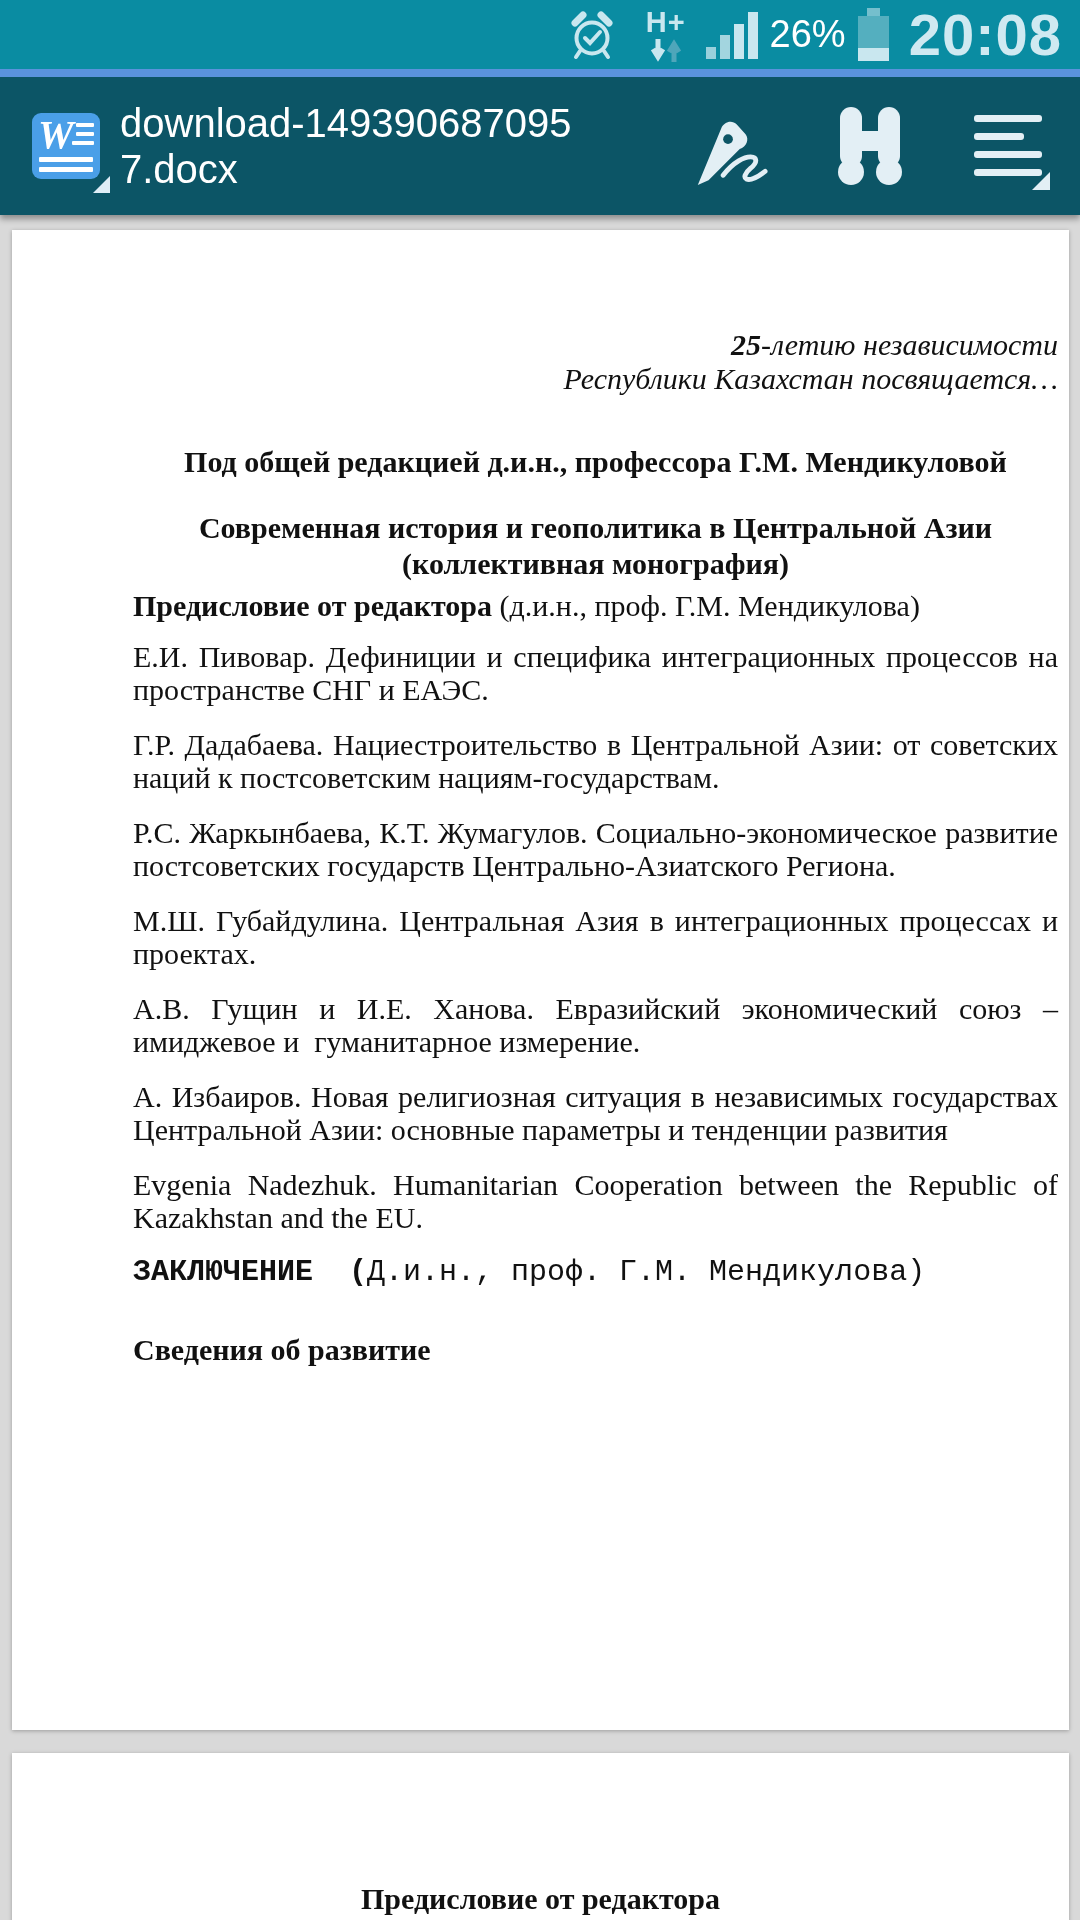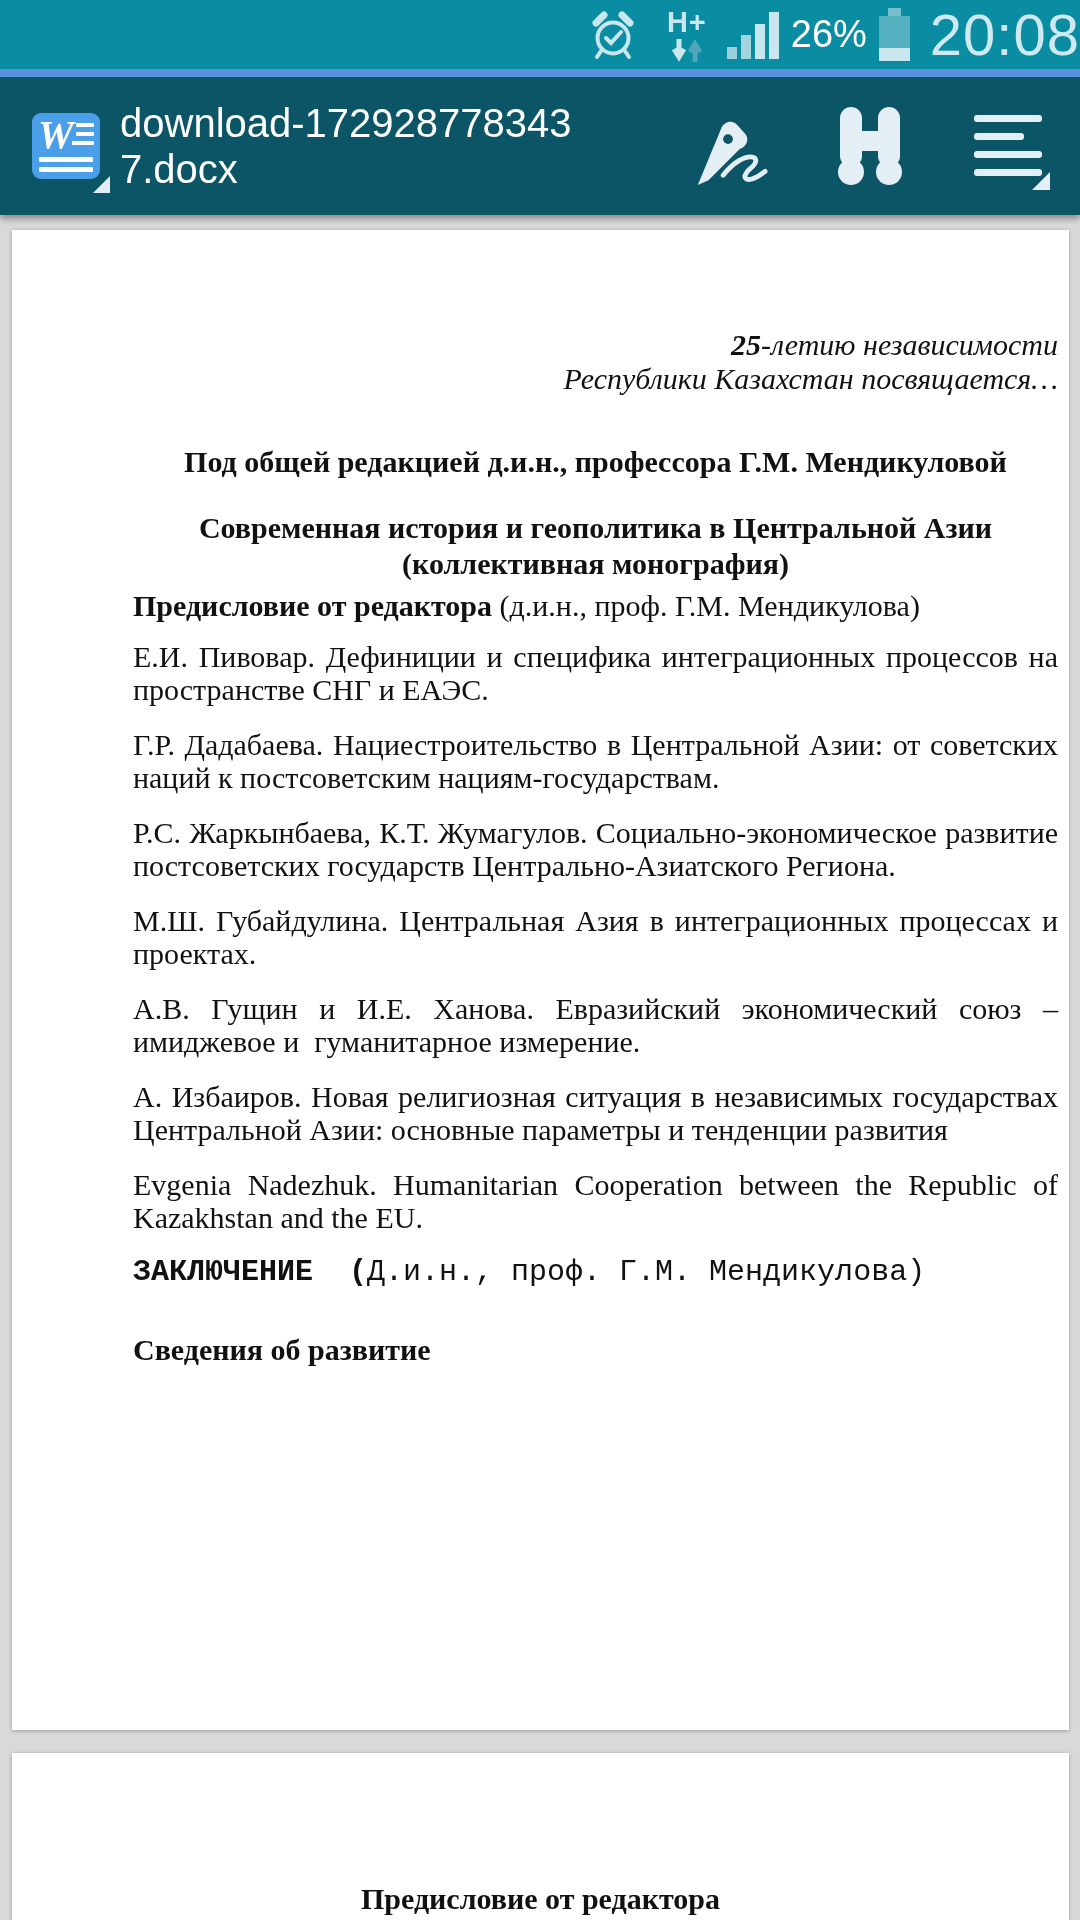--- a/index.html
+++ b/index.html
@@ -15,21 +15,21 @@
   .net-arrows { width:30px; height:27px; margin-top:1px; }
   .signal-icon { display:flex; align-items:flex-end; height:48px; margin-right:12px; }
   .signal-icon .bar { width:10px; margin-left:4px; background:#c9e7ef; }
   .signal-icon .bar:first-child { margin-left:0; }
   .b1 { height:12px; opacity:.75; } .b2 { height:24px; opacity:.8; } .b3 { height:35px; } .b4 { height:47px; }
   .battery-pct { font-size:38px; color:#ffffff; margin-right:12px; }
   .battery-icon { width:31px; margin-right:20px; display:flex; flex-direction:column; align-items:center; }
   .battery-nub { width:13px; height:8px; background:rgba(205,233,240,.55); }
   .battery-body { position:relative; width:31px; height:45px; background:rgba(205,233,240,.38); }
   .battery-fill { position:absolute; left:0; right:0; bottom:0; height:13px; background:#c9e7ef; }
-  .clock-text { font-size:58px; font-weight:400; color:#cfe9f1; margin-right:0; line-height:69px; letter-spacing:1px; }
+  .clock-text { font-size:58px; font-weight:700; color:#cfe9f1; margin-right:18px; line-height:69px; letter-spacing:1px; }
 
   
   .accent-line { height:8px; background:#5a93dd; position:relative; z-index:3; }
 
   
   .toolbar { position:relative; height:138px; background:#0c5566; display:flex; align-items:center; padding-left:32px; z-index:2; box-shadow:0 4px 6px rgba(0,0,0,.35); }
   .word-icon { position:relative; width:68px; height:66px; background:#4a9fe8; border-radius:9px; flex:0 0 auto; }
   .word-letter { position:absolute; left:6px; top:2px; font-family:"Liberation Serif", serif; font-style:italic; font-weight:bold; font-size:40px; color:#ffffff; line-height:40px; }
   .wi-line { position:absolute; background:#ffffff; border-radius:1px; }
   .wi-s1 { left:44px; top:10px; width:18px; height:4px; }
@@ -113,21 +113,21 @@
   <div class="toolbar">
     <div class="word-icon">
       <span class="word-letter">W</span>
       <div class="wi-line wi-s1"></div>
         <div class="wi-line wi-s2"></div>
         <div class="wi-line wi-s3"></div>
       <div class="wi-line wi-l1"></div>
         <div class="wi-line wi-l2"></div>
       <div class="word-fold"></div>
     </div>
-    <div class="file-title">download-1729287783437.docx</div>
+    <div class="file-title">download-1493906870957.docx</div>
 
     <svg class="tb-icon pen-icon" viewBox="0 0 80 84">
       <path d="M8,82 L32,24 C35,17 43,15 48,20 L57,30 C61,35 58,43 51,45 L19,77 Z" fill="#e3eff5"></path>
       <circle cx="39" cy="35" r="5" fill="#0c5566"></circle>
       <path d="M34,72 C56,44 78,52 62,65 C50,75 58,83 77,68" stroke="#e3eff5" stroke-width="5" fill="none" stroke-linecap="round"></path>
     </svg>
 
     <svg class="tb-icon binoculars-icon" viewBox="0 0 64 82">
       <g fill="#e3eff5">
         <rect x="2" y="2" width="22" height="60" rx="11"></rect>

